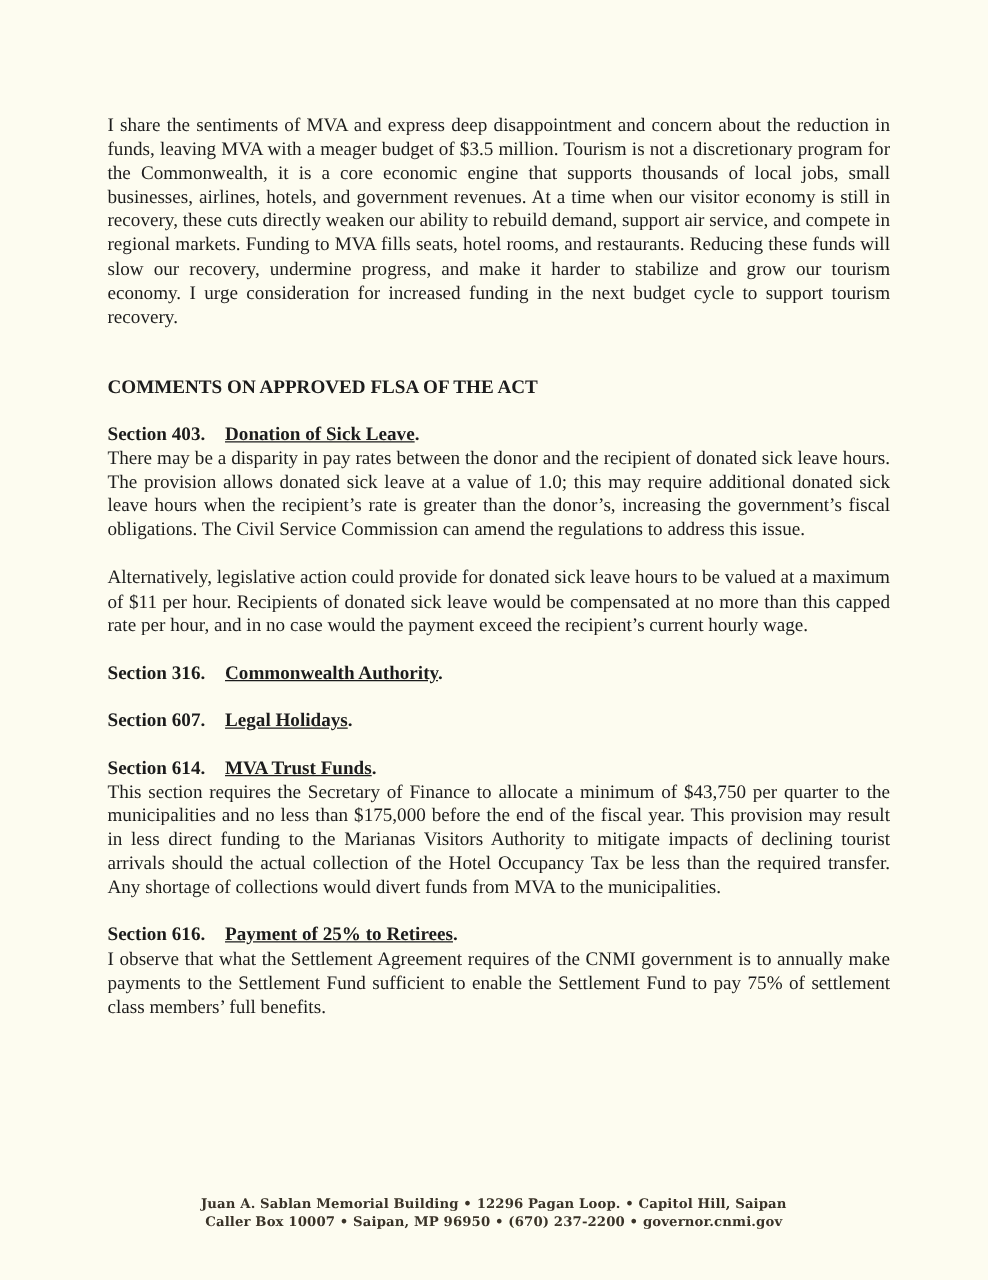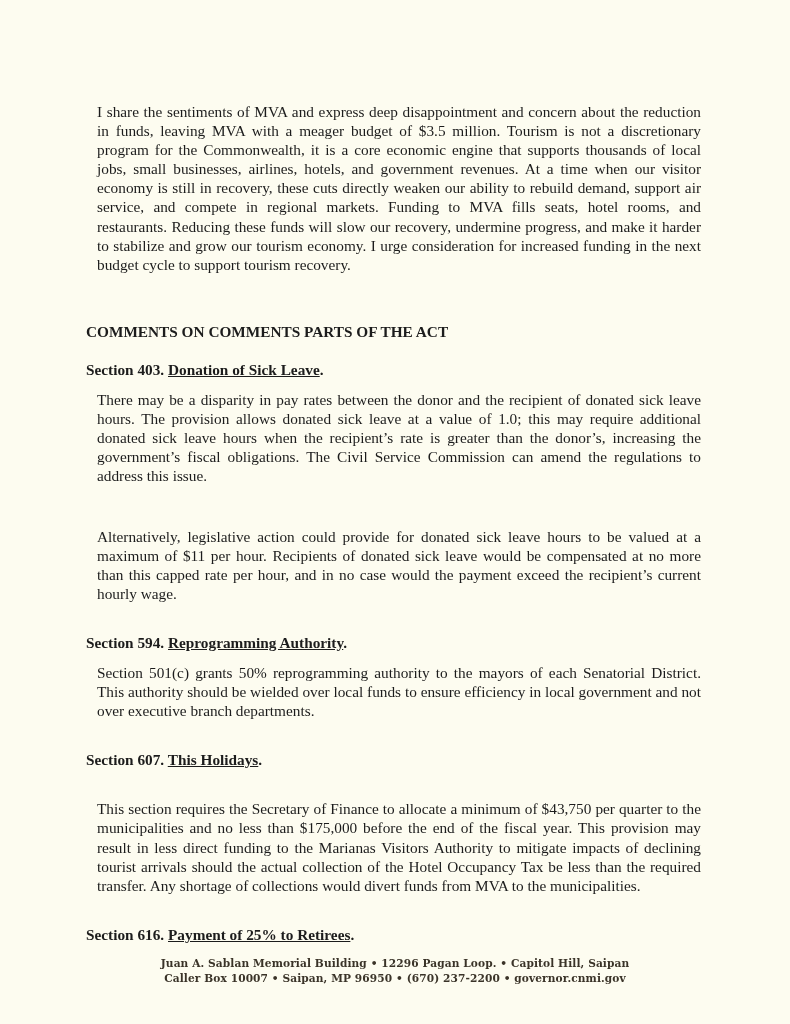--- a/index.html
+++ b/index.html
@@ -22,35 +22,36 @@
       width: 626px;
       font-size: 15.3px;
       line-height: 19.1px;
     }
     .sec-heading {
       font-weight: bold;
       text-decoration: underline;
       margin: 0;
     }
     p {
-      margin: 11px;
+      margin: 0;
       text-align: justify;
     }
     .gap-lg { height: 37px; }
     .gap-md { height: 19px; }
     .caps-heading {
       font-weight: bold;
       margin: 0;
     }
     .section-title {
       font-weight: bold;
       margin: 0;
     }
     .section-title .u {
       text-decoration: underline;
+      margin-left: 12px;
     }
     .footer {
       position: absolute;
       left: 0;
       width: 790px;
       top: 956px;
       text-align: center;
       font-family: "DejaVu Serif", serif;
       font-size: 10.6px;
       line-height: 15px;
@@ -63,65 +64,69 @@
 <body>
 
 <div class="page">
 
   <section>
     <p>I share the sentiments of MVA and express deep disappointment and concern about the reduction in funds, leaving MVA with a meager budget of $3.5 million. Tourism is not a discretionary program for the Commonwealth, it is a core economic engine that supports thousands of local jobs, small businesses, airlines, hotels, and government revenues. At a time when our visitor economy is still in recovery, these cuts directly weaken our ability to rebuild demand, support air service, and compete in regional markets. Funding to MVA fills seats, hotel rooms, and restaurants. Reducing these funds will slow our recovery, undermine progress, and make it harder to stabilize and grow our tourism economy. I urge consideration for increased funding in the next budget cycle to support tourism recovery.</p>
   </section>
 
   <div class="gap-lg"></div>
 
-  <p class="caps-heading">COMMENTS ON COMMENTS PARTS OF THE ACT</p>
+  <p class="caps-heading">COMMENTS ON APPROVED FLSA OF THE ACT</p>
   <div class="gap-md"></div>
 
   <section>
     <p class="section-title">
       <span>Section 403.</span>
       <span class="u">Donation of Sick Leave</span>.
     </p>
     <p>There may be a disparity in pay rates between the donor and the recipient of donated sick leave hours. The provision allows donated sick leave at a value of 1.0; this may require additional donated sick leave hours when the recipient’s rate is greater than the donor’s, increasing the government’s fiscal obligations. The Civil Service Commission can amend the regulations to address this issue.</p>
     <div class="gap-md"></div>
     <p>Alternatively, legislative action could provide for donated sick leave hours to be valued at a maximum of $11 per hour. Recipients of donated sick leave would be compensated at no more than this capped rate per hour, and in no case would the payment exceed the recipient’s current hourly wage.</p>
   </section>
 
   <div class="gap-md"></div>
 
   <section>
     <p class="section-title">
-      <span>Section 594.</span>
-      <span class="u">Reprogramming Authority</span>.
+      <span>Section 316.</span>
+      <span class="u">Commonwealth Authority</span>.
     </p>
-    <p>Section 501(c) grants 50% reprogramming authority to the mayors of each Senatorial District. This authority should be wielded over local funds to ensure efficiency in local government and not over executive branch departments.</p>
   </section>
 
   <div class="gap-md"></div>
 
   <section>
     <p class="section-title">
       <span>Section 607.</span>
-      <span class="u">This Holidays</span>.
+      <span class="u">Legal Holidays</span>.
     </p>
   </section>
 
   <div class="gap-md"></div>
 
   <section>
+    <p class="section-title">
+      <span>Section 614.</span>
+      <span class="u">MVA Trust Funds</span>.
+    </p>
     <p>This section requires the Secretary of Finance to allocate a minimum of $43,750 per quarter to the municipalities and no less than $175,000 before the end of the fiscal year. This provision may result in less direct funding to the Marianas Visitors Authority to mitigate impacts of declining tourist arrivals should the actual collection of the Hotel Occupancy Tax be less than the required transfer. Any shortage of collections would divert funds from MVA to the municipalities.</p>
   </section>
 
   <div class="gap-md"></div>
 
   <section>
     <p class="section-title">
       <span>Section 616.</span>
       <span class="u">Payment of 25% to Retirees</span>.
     </p>
+    <p>I observe that what the Settlement Agreement requires of the CNMI government is to annually make payments to the Settlement Fund sufficient to enable the Settlement Fund to pay 75% of settlement class members’ full benefits.</p>
   </section>
 
 </div>
 
 <footer class="footer">
   <div>Juan A. Sablan Memorial Building • 12296 Pagan Loop. • Capitol Hill, Saipan</div>
   <div>Caller Box 10007 • Saipan, MP  96950 • (670) 237-2200 • governor.cnmi.gov</div>
 </footer>
 
 </body></html>

